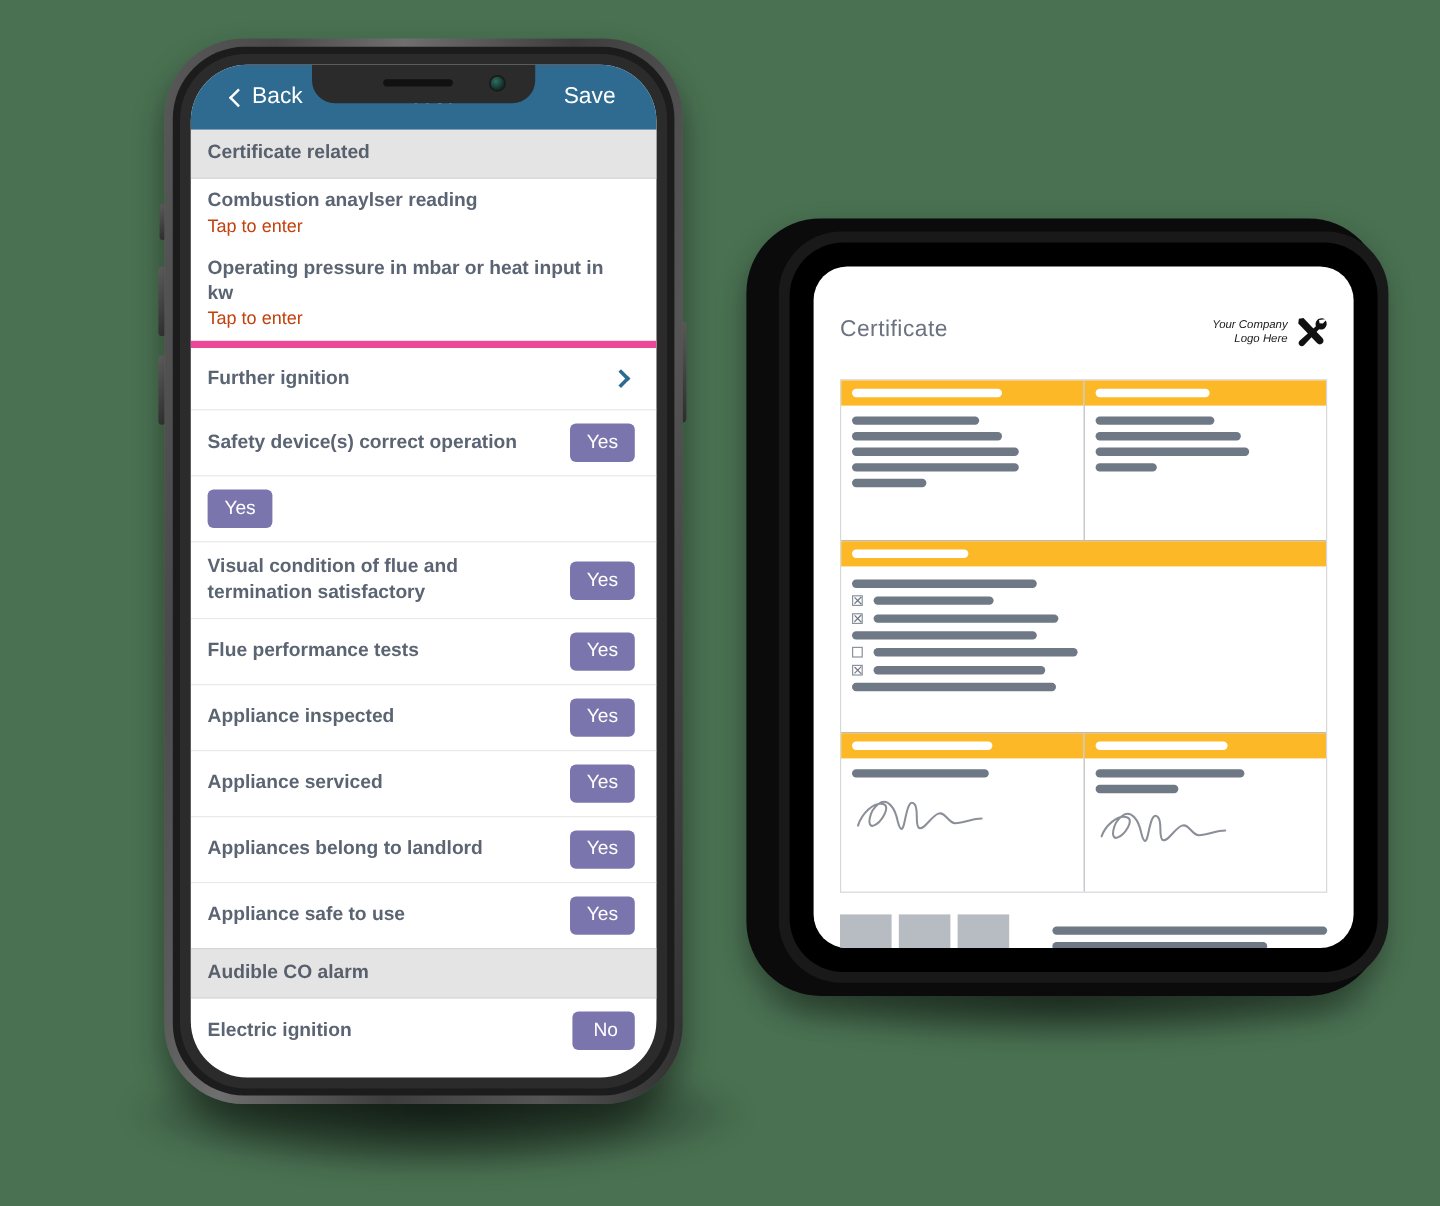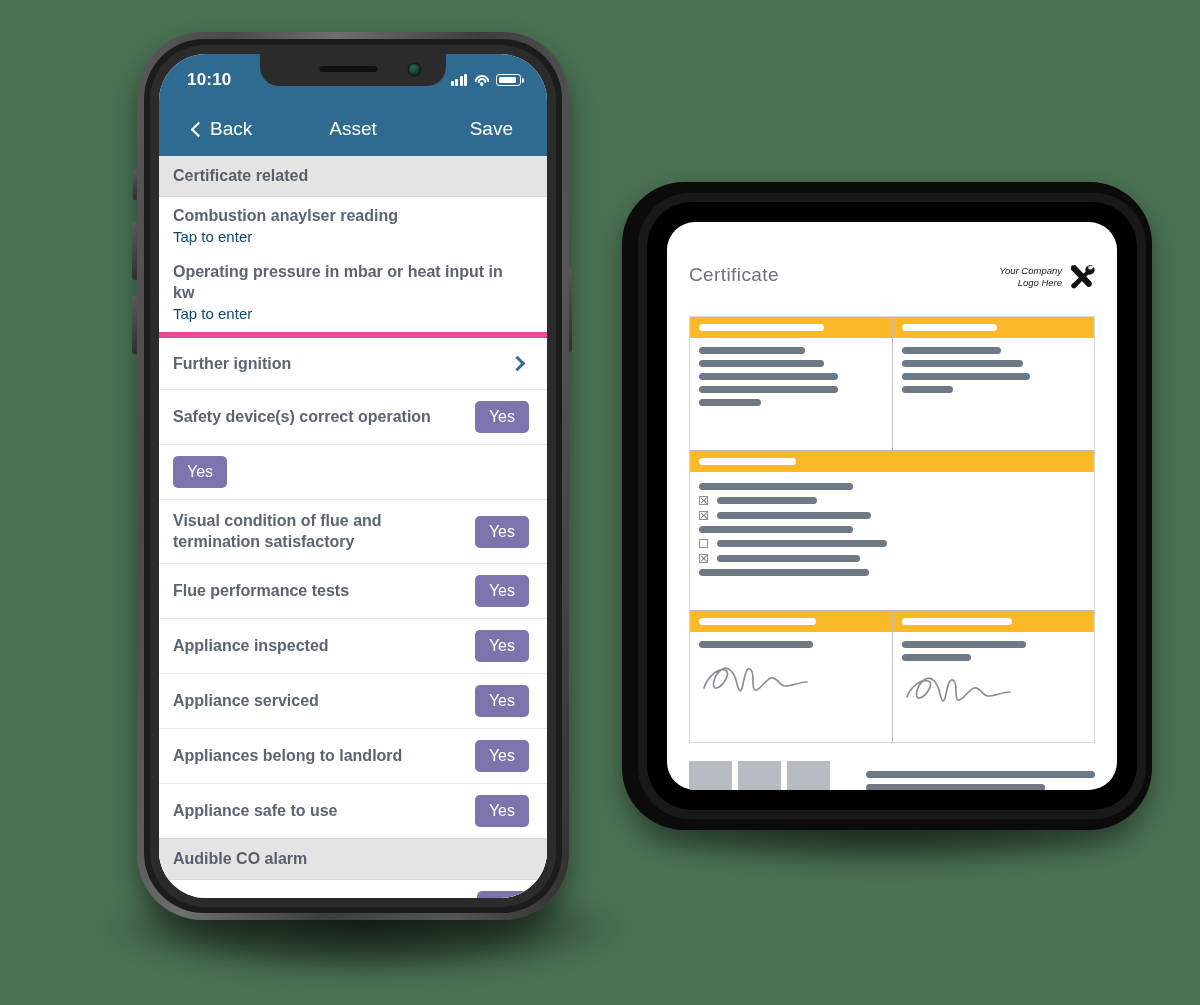--- a/index.html
+++ b/index.html
@@ -117,42 +117,42 @@
     border-bottom:1px solid #d6d6d6;
   }
   .row {
     display:flex; align-items:center; justify-content:space-between;
     padding: 11px 18px 11px 14px; border-bottom:1px solid #e9e9e9;
     min-height: 52px;
   }
   .row.tapper { display:block; padding: 9px 29px 8px 14px; border-bottom:none; }
   .row.tapper.last { border-bottom:6px solid #ec4899; padding-bottom:10px; }
   .row-label { font-size:16px; font-weight:bold; color:#5b6472; line-height:1.28; max-width:290px; }
-  .row-sub { font-size:15px; color:#0c4a6e; margin-top:2px; }
+  .row-sub { font-size:15px; color:#c2410c; margin-top:2px; }
   .badge {
     min-width: 52px; text-align:right; padding:7px 14px;
     background:#7b75ad; color:#fff; border-radius:5px; font-size:16px;
     cursor:pointer; flex-shrink:0;
   }
   .chev-right { width:11px; height:11px; border-right:3.4px solid #2f6b91;
     border-bottom:3.4px solid #2f6b91; transform: rotate(-45deg); margin-right:6px; }
 
   
   .tablet-shadow {
     position: absolute; left: 632px; top: 800px; width: 510px; height: 70px;
     background: radial-gradient(ellipse at center, rgba(0,0,0,0.45) 0%, rgba(0,0,0,0.22) 45%, rgba(0,0,0,0) 74%);
     border-radius:50%; filter: blur(8px);
   }
   .tablet-outer {
     position:absolute; left:622px; top:182px; width:530px; height:648px;
     border-radius:62px; background:#0b0b0b;
     box-shadow: 0 12px 24px rgba(0,0,0,0.38);
   }
   .tablet-mid {
-    position:absolute; left:16px; top:11px; width:508px; height:626px;
+    position:absolute; left:27px; top:11px; width:508px; height:626px;
     border-radius:52px; background:#191919;
   }
   .tablet-inner {
     position:absolute; left:9px; top:9px; width:490px; height:608px;
     border-radius:45px; background:#000;
   }
   .tablet-screen {
     position:absolute; left:20px; top:20px; width:450px; height:568px;
     border-radius:28px; background:#fff; overflow:hidden;
   }
@@ -199,39 +199,20 @@
   <div class="phone-outer">
     <div class="phone-mid">
       <div class="phone-bezel">
         <div class="phone-screen">
 
           <div class="notch">
             <div class="notch-speaker"></div>
             <div class="notch-camera"></div>
           </div>
 
-          <div class="statusbar">
-            <div class="status-time">10:10</div>
-            <div class="status-icons">
-              <span class="sig">
-                  <i></i>
-                  <i></i>
-                  <i></i>
-                  <i></i>
-                </span>
-              <span class="wifi">
-                  <span></span>
-                  <span></span>
-                  <span></span>
-                </span>
-              <span class="batt">
-                  <i></i>
-                </span>
-            </div>
-          </div>
 
           <div class="navbar">
             <div class="nav-back">
               <span class="chev"></span>
               <span>Back</span>
             </div>
             <div class="nav-title">Asset</div>
             <div class="nav-save">Save</div>
           </div>
 

